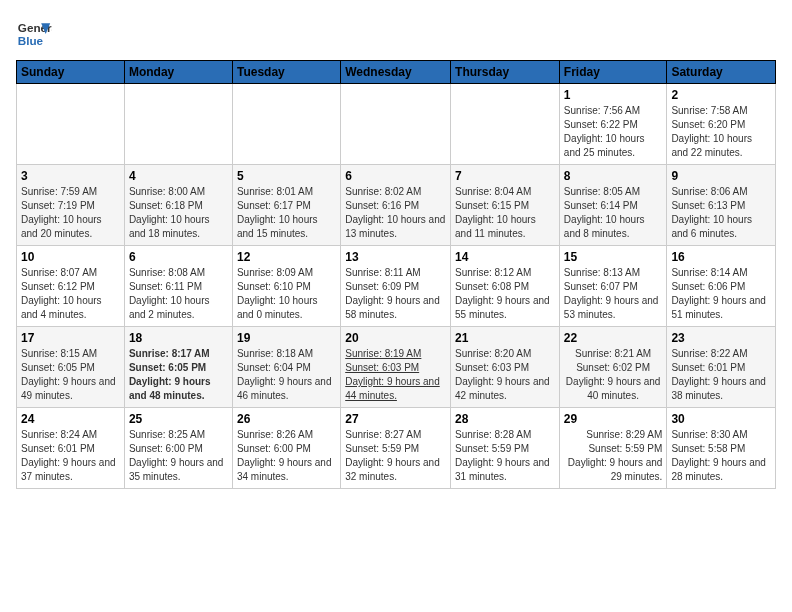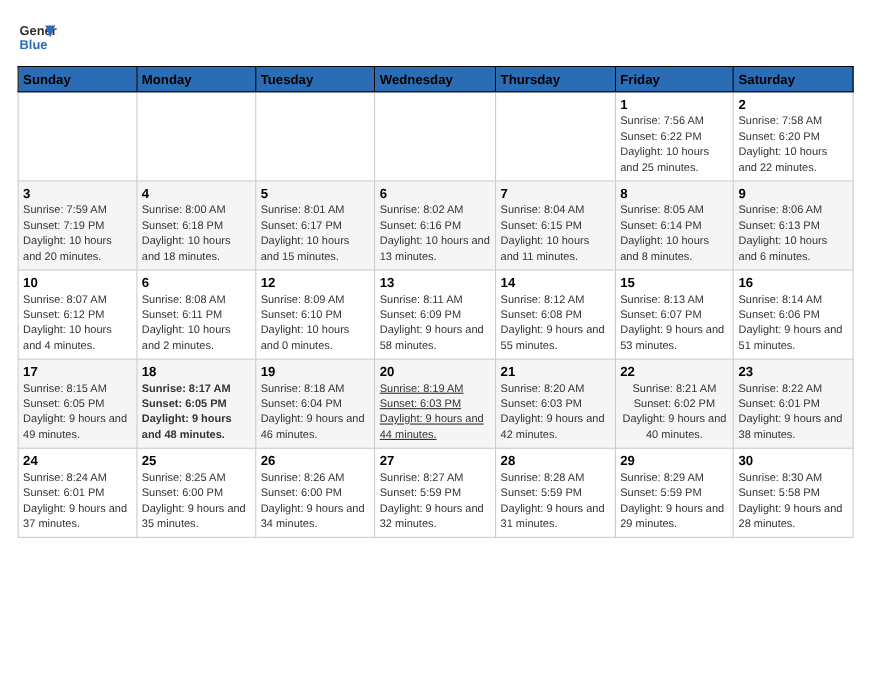--- a/index.html
+++ b/index.html
@@ -284,21 +284,21 @@
 Daylight: 9 hours and 32 minutes.</div>
         </td>
         <td>
           <span class="day-number">28</span>
           <div class="day-info" style="white-space: pre-line;">Sunrise: 8:28 AM
 Sunset: 5:59 PM
 Daylight: 9 hours and 31 minutes.</div>
         </td>
         <td>
           <span class="day-number">29</span>
-          <div class="day-info" style="white-space: pre-line;">Sunrise: 8:29 AM
+          <div class="day-info" style="white-space: pre-line; text-align: right;">Sunrise: 8:29 AM
 Sunset: 5:59 PM
 Daylight: 9 hours and 29 minutes.</div>
         </td>
         <td>
           <span class="day-number">30</span>
           <div class="day-info" style="white-space: pre-line;">Sunrise: 8:30 AM
 Sunset: 5:58 PM
 Daylight: 9 hours and 28 minutes.</div>
         </td>
       </tr>

